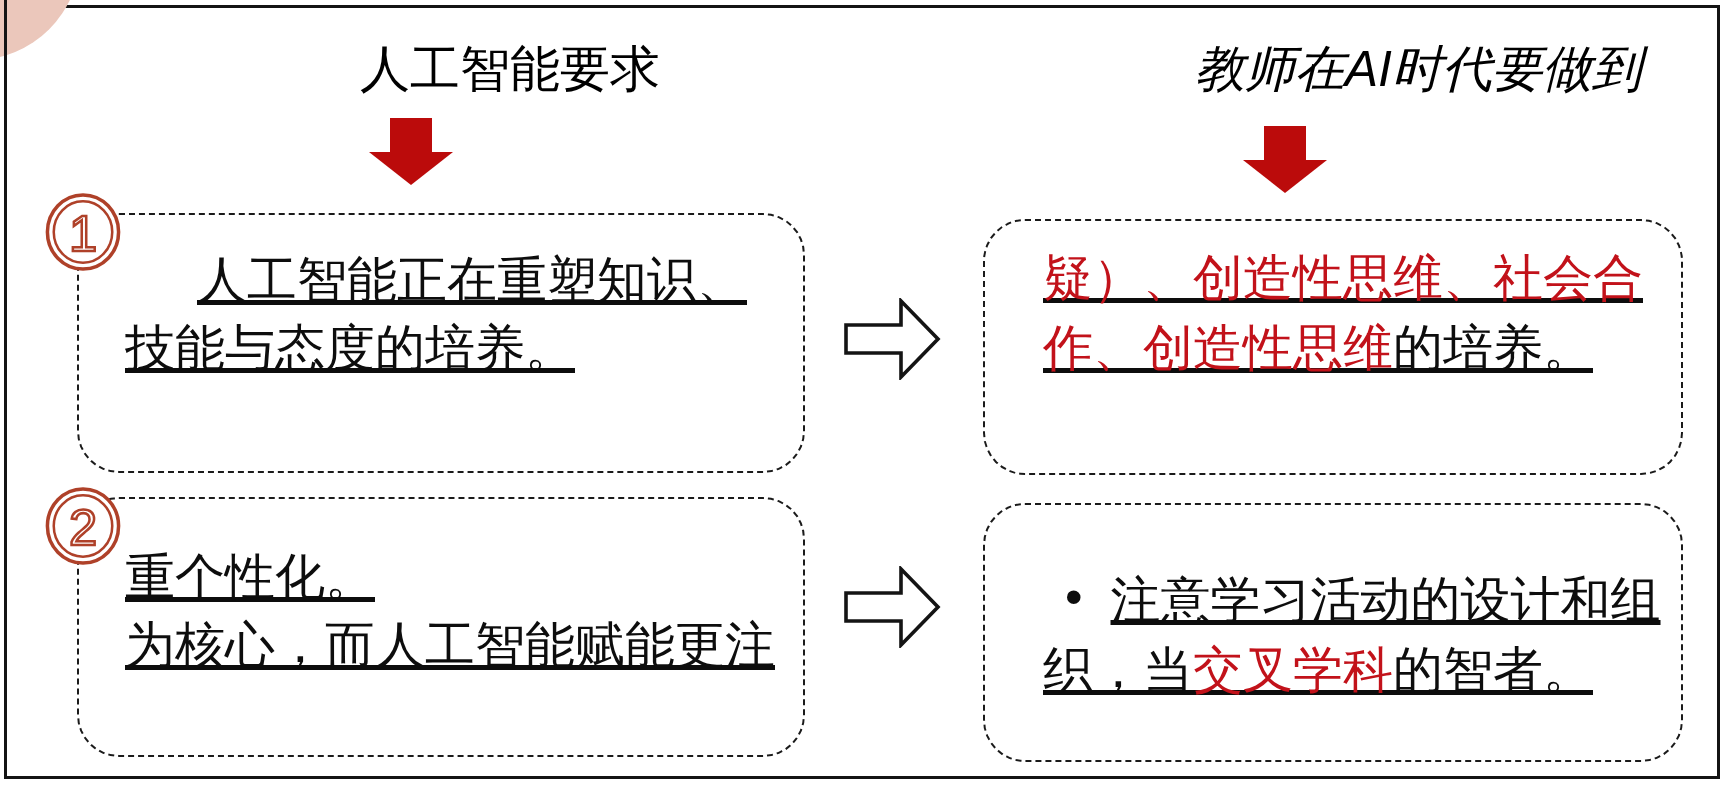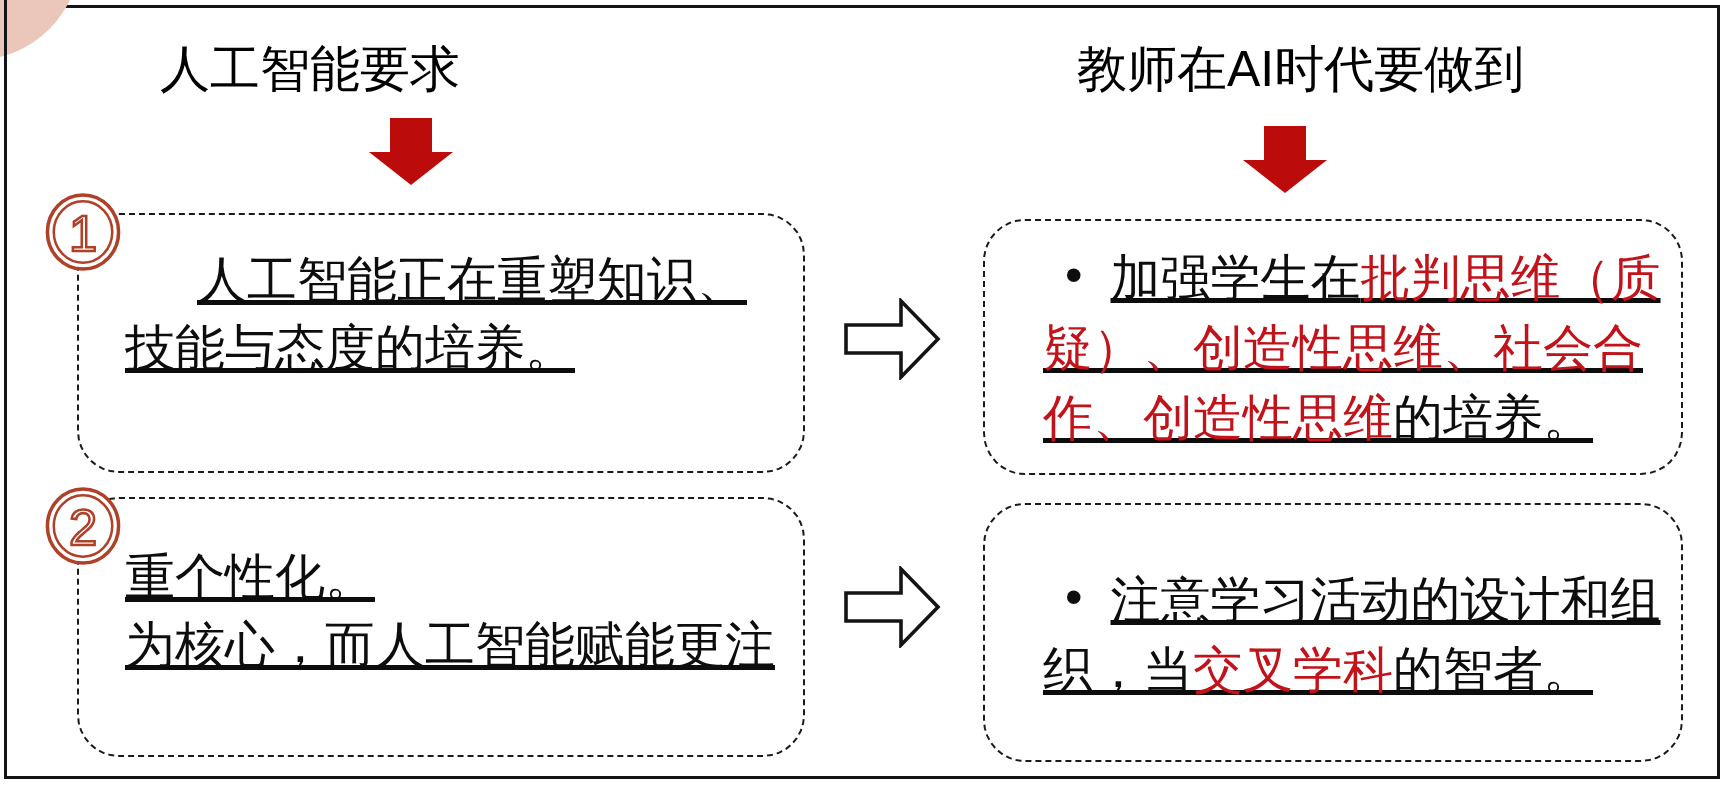--- a/index.html
+++ b/index.html
@@ -13,24 +13,24 @@
   }
   .corner{
     position:absolute;left:-130px;top:-150px;width:210px;height:210px;
     border-radius:50%;background:#ebc7bb;z-index:3;
   }
   .edge-patch{
     position:absolute;left:4px;top:0;width:3px;height:62px;background:#141414;z-index:4;
   }
   .hdr{
     position:absolute;top:38px;height:62px;line-height:62px;
-    font-size:50px;font-weight:500;text-align:left;color:#000;z-index:5;white-space:nowrap;
+    font-size:50px;font-weight:500;text-align:right;color:#000;z-index:5;white-space:nowrap;
   }
   .hdr-left{left:160px;width:500px;}
-  .hdr-right{left:1077px;width:595px;}
+  .hdr-right{left:1047px;width:595px;font-style:italic;}
   
   .dwn{position:absolute;width:84px;z-index:5;}
   .dwn .stem{width:42px;height:34px;background:#bb0b0b;margin:0 auto;}
   .dwn .head{width:0;height:0;border-left:42px solid transparent;border-right:42px solid transparent;border-top:33px solid #bb0b0b;}
   .dwn-left{left:369px;top:118px;}
   .dwn-right{left:1243px;top:126px;}
   
   .dbox{
     position:absolute;border:2px dashed #1a1a1a;border-radius:42px;
     background:transparent;z-index:4;box-sizing:border-box;
@@ -109,23 +109,20 @@
     <div class="ln indent">人工智能正在重塑知识、</div>
     <div class="ln">技能与态度的培养。</div>
   </div>
 
   <div class="btxt lft txt-l2">
     <div class="ln">重个性化。</div>
     <div class="ln">为核心，而人工智能赋能更注</div>
   </div>
 
   <div class="btxt rgt txt-r1">
-    <div class="ln bullet-line">
-      <span class="bullet">•</span><span>加强学生在</span><span class="red">批判思维（质</span>
-    </div>
     <div class="ln">
       <span class="red">疑）、创造性思维、社会合</span>
     </div>
     <div class="ln">
       <span class="red">作、创造性思维</span><span>的培养。</span>
     </div>
   </div>
 
   <div class="btxt rgt txt-r2">
     <div class="ln bullet-line">

